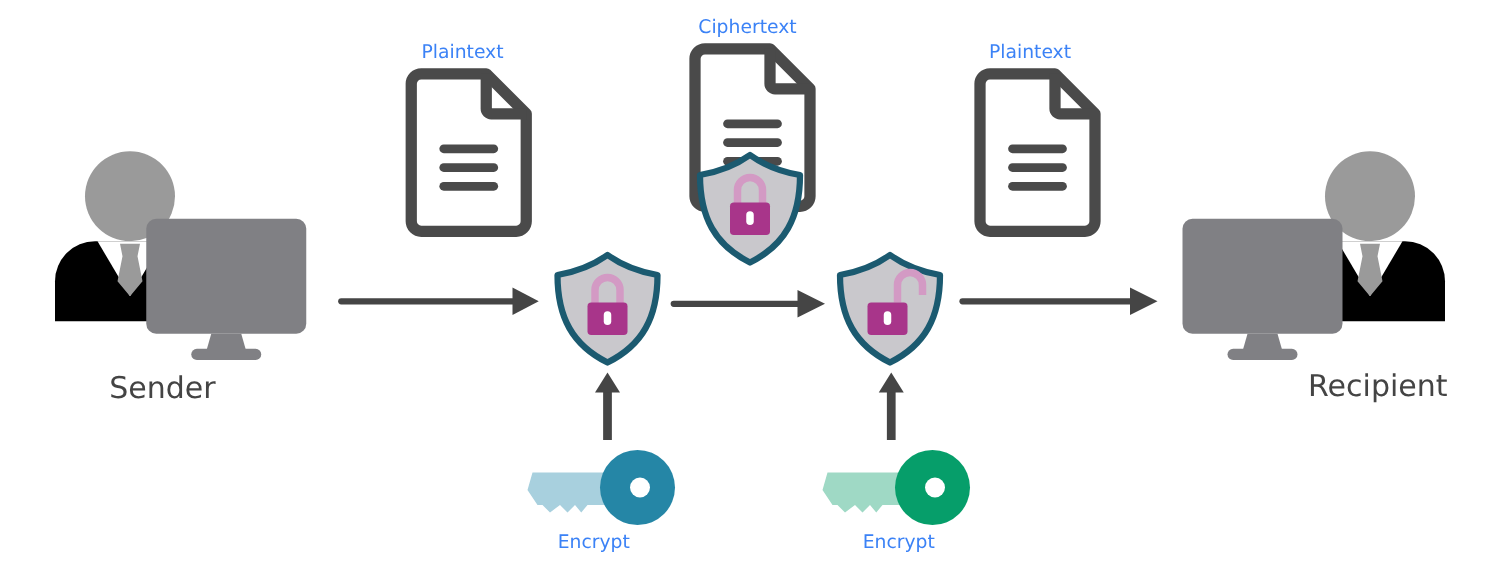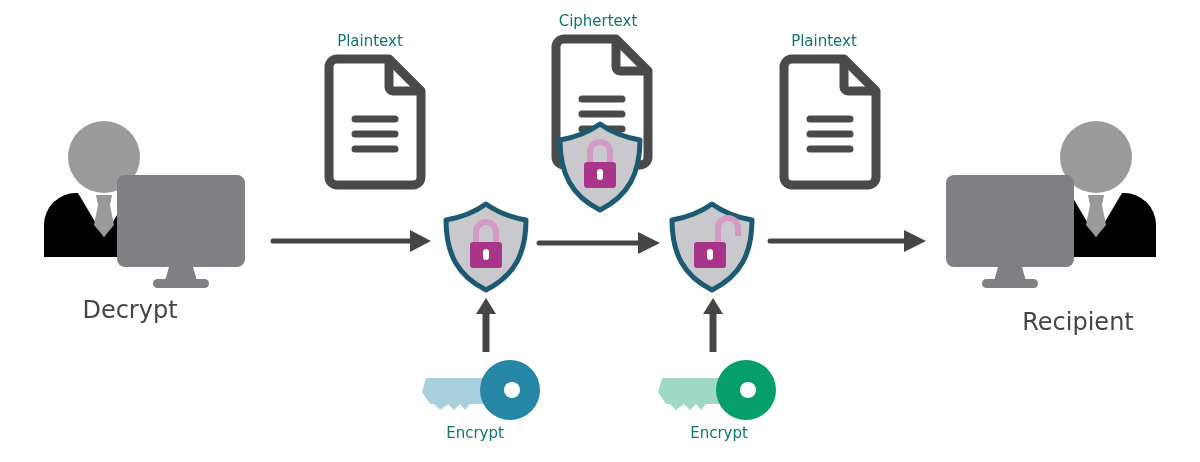--- a/index.html
+++ b/index.html
@@ -1,17 +1,17 @@
 <!DOCTYPE html>
 <html><head>
   <meta charset="utf-8">
   <style>
     html, body { margin: 0; padding: 0; background: #ffffff; }
     #stage { position: relative; width: 1200px; height: 462px; overflow: hidden; background: #ffffff; font-family: "DejaVu Sans", sans-serif; }
-    .label { position: absolute; color: #0f766e; text-align: center; white-space: nowrap; }
+    .label { position: absolute; color: #3b82f6; text-align: center; white-space: nowrap; }
     .small { font-size: 15px; }
     .big { font-size: 24px; color: #444444; }
     svg.layer { position: absolute; left: 0; top: 0; }
   </style>
 </head>
 <body>
 
 <div id="stage">
 
   <svg class="layer" width="1200" height="462" viewBox="0 0 1200 462">
@@ -132,18 +132,18 @@
       <path d="M6 10 H70 V36 H50 L45 42 L40 36 L34 42 L28 36 L20 42 L14 36 H10 L2 24 Z" fill="#9fd9c5"></path>
       <circle cx="90" cy="22" r="30" fill="#069e6a"></circle>
       <circle cx="92" cy="22" r="8" fill="#ffffff"></circle>
     </g>
   </svg>
 
   <div class="label small" style="left:310px; top:32px; width:120px;">Plaintext</div>
   <div class="label small" style="left:538px; top:12px; width:120px;">Ciphertext</div>
   <div class="label small" style="left:764px; top:32px; width:120px;">Plaintext</div>
 
-  <div class="label big" style="left:60px; top:296px; width:140px;">Decrypt</div>
-  <div class="label big" style="left:998px; top:308px; width:160px;">Recipient</div>
+  <div class="label big" style="left:60px; top:296px; width:140px;">Sender</div>
+  <div class="label big" style="left:998px; top:295px; width:160px;text-align:right;">Recipient</div>
 
   <div class="label small" style="left:420px; top:424px; width:110px;">Encrypt</div>
   <div class="label small" style="left:664px; top:424px; width:110px;">Encrypt</div>
 </div>
 
 </body></html>

